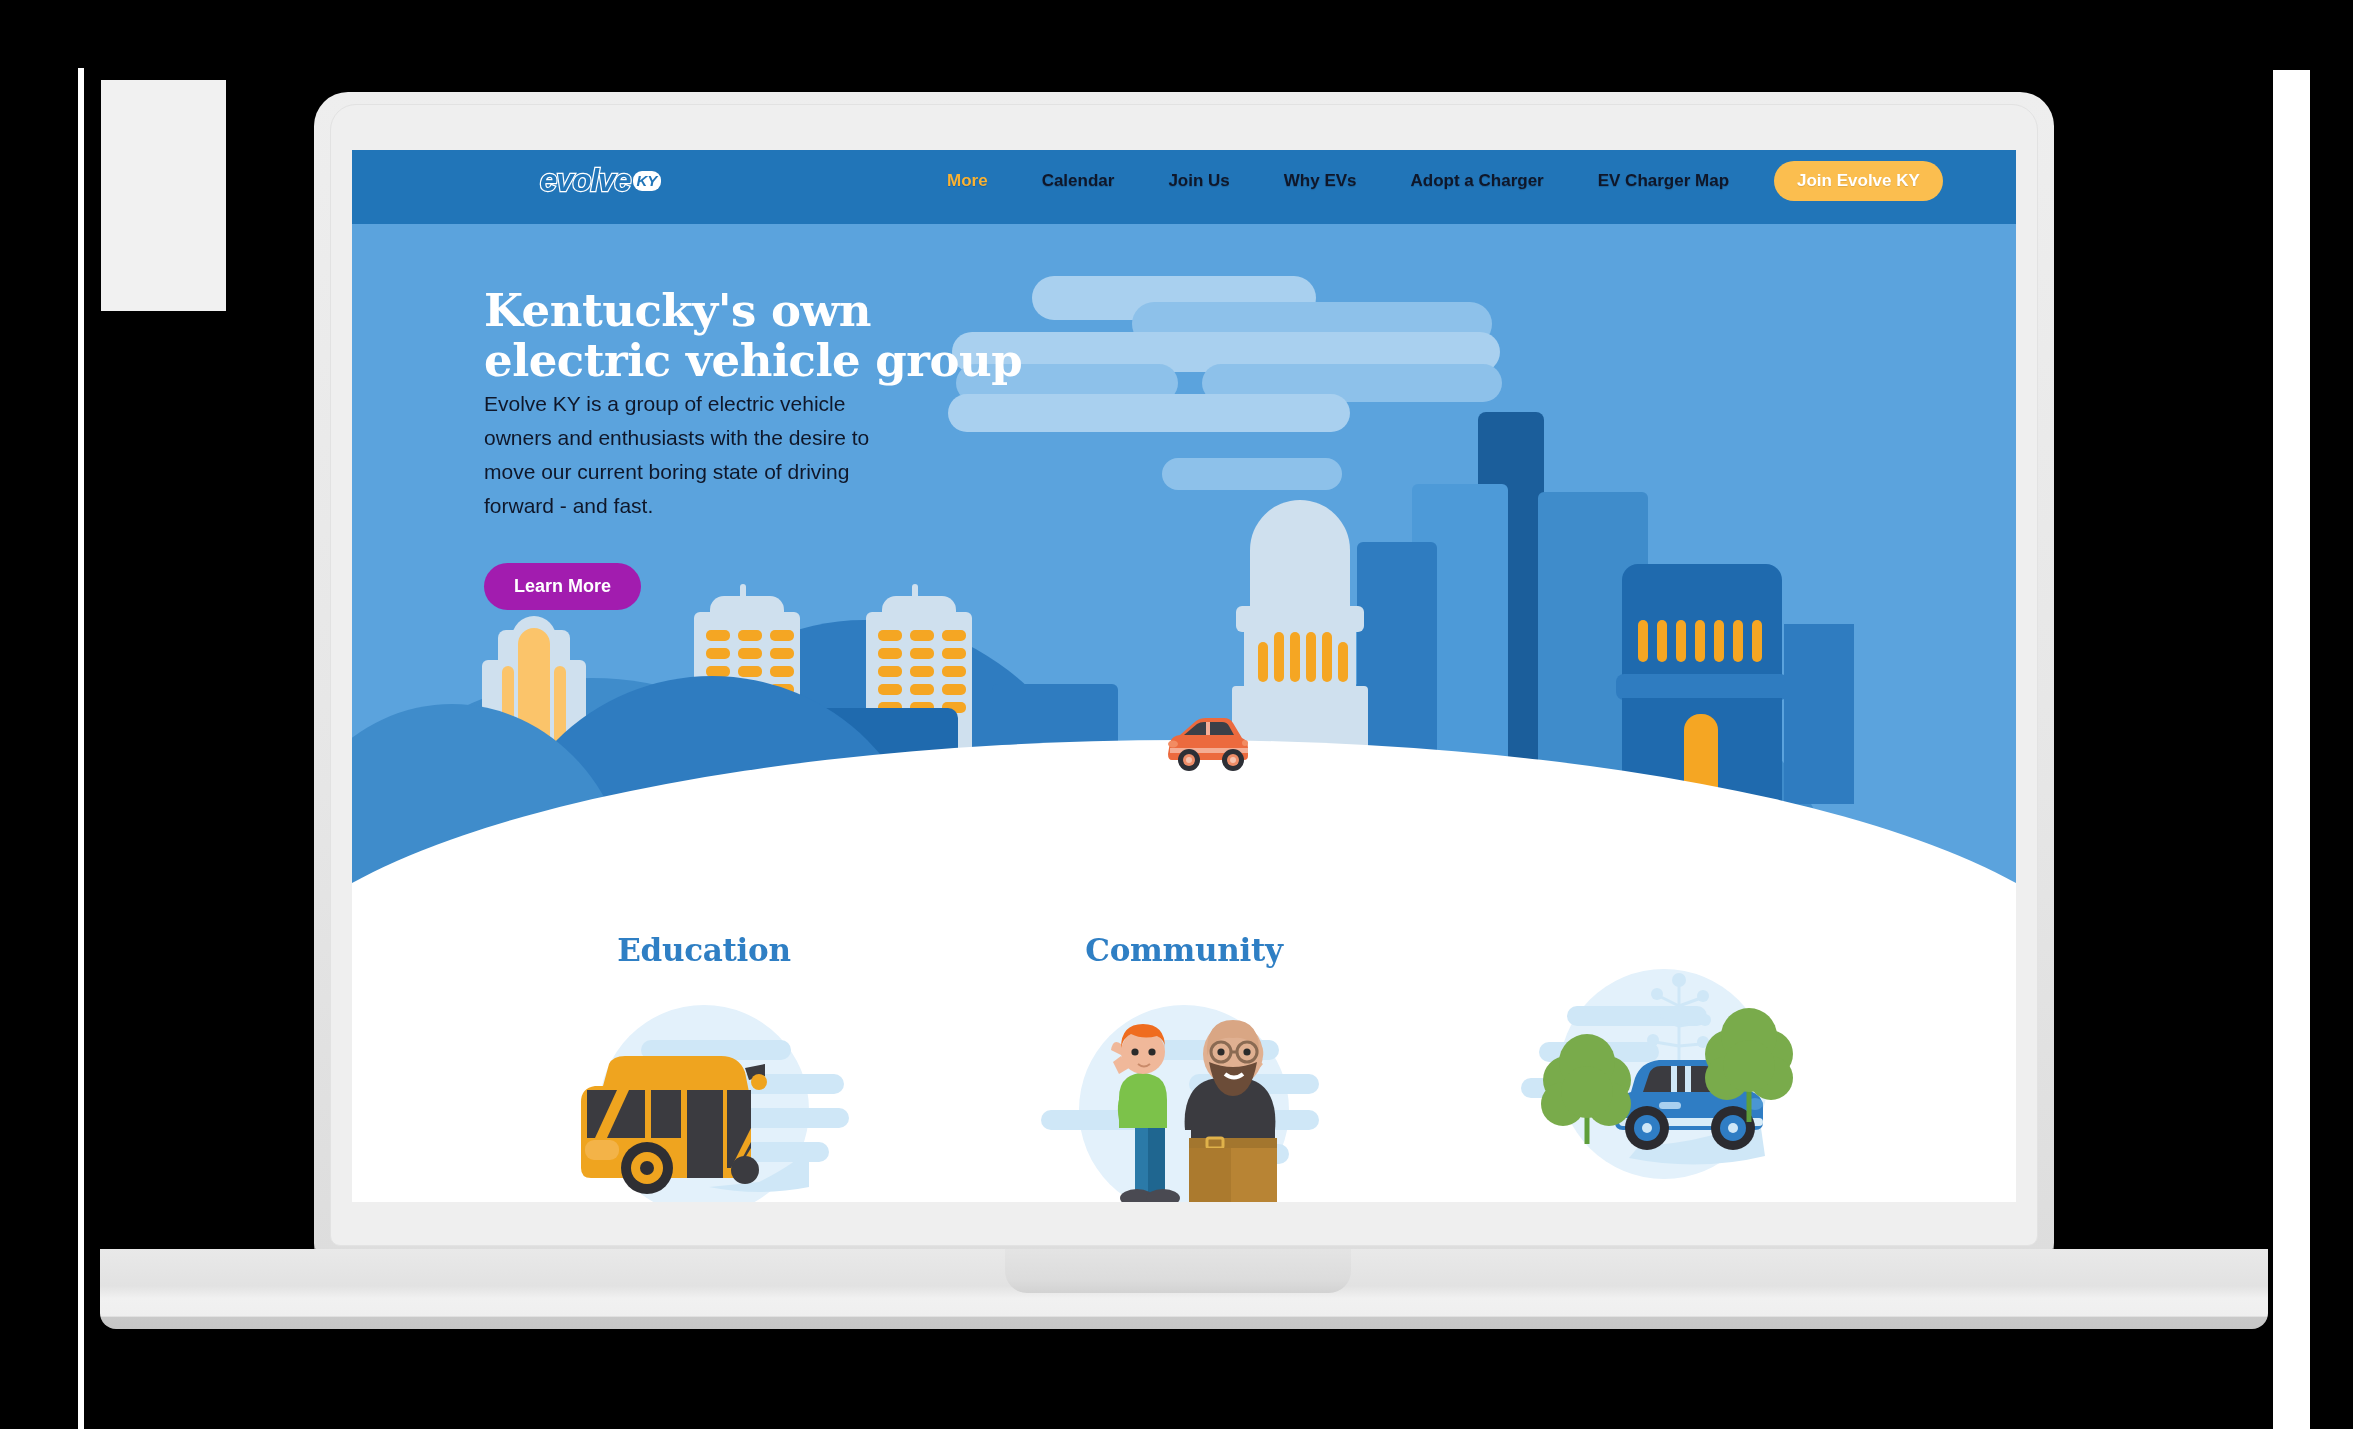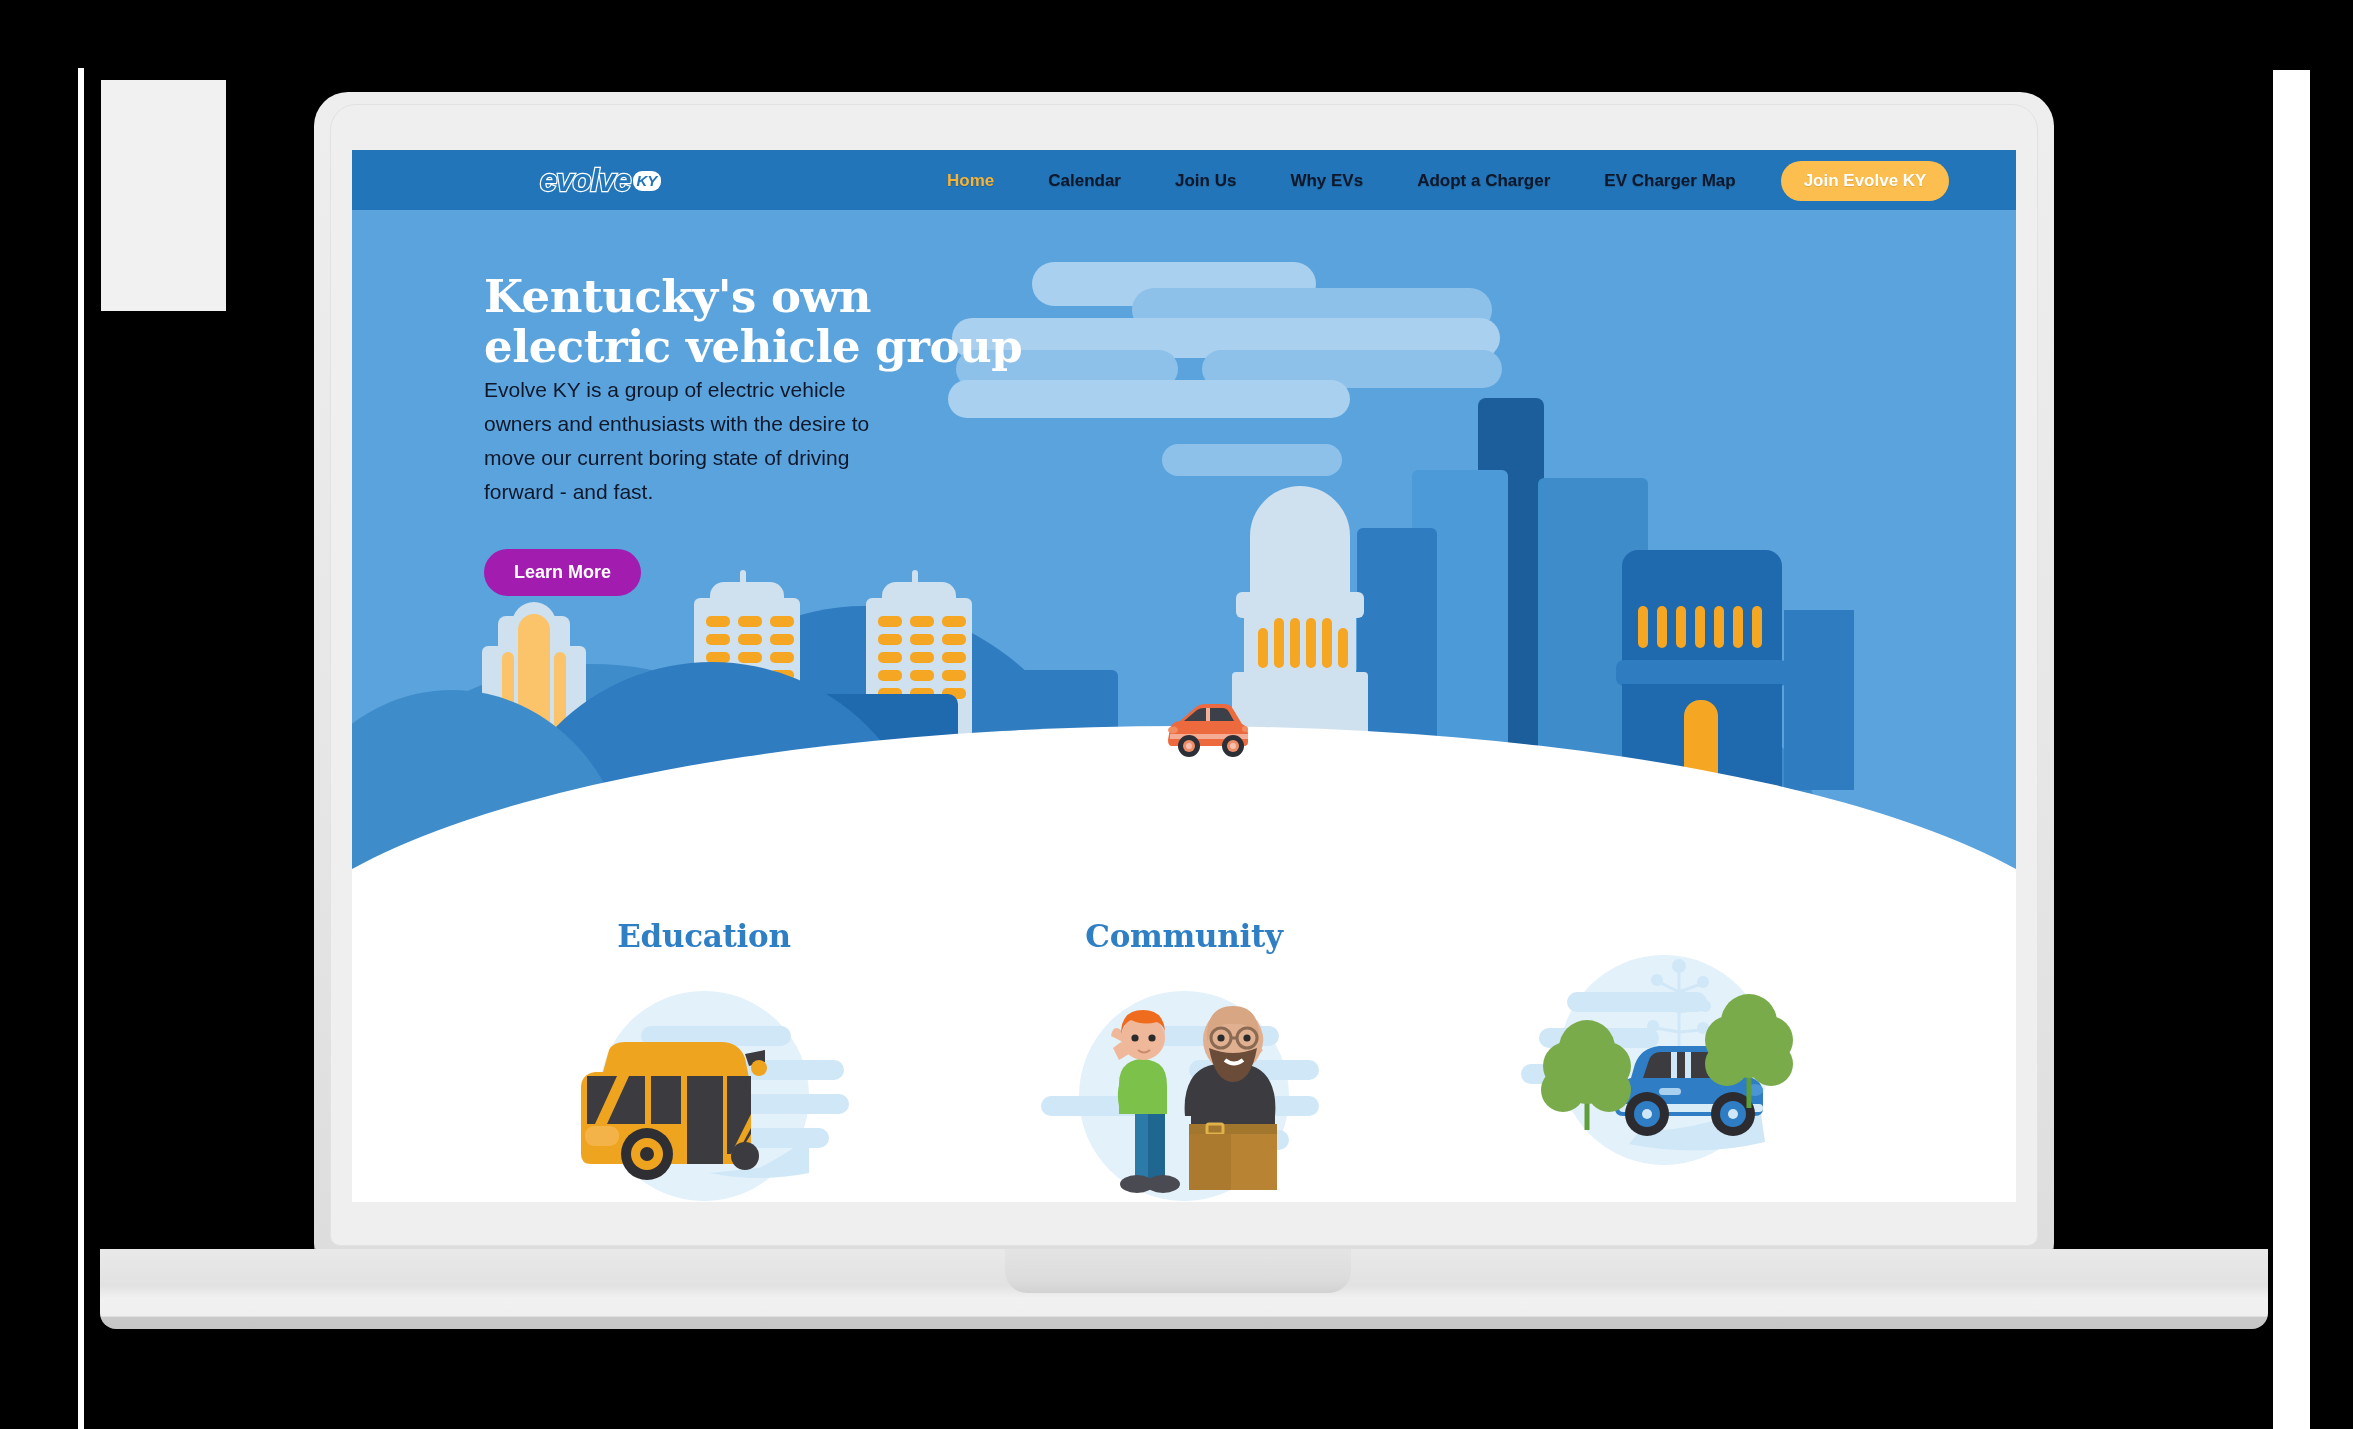--- a/index.html
+++ b/index.html
@@ -63,21 +63,21 @@
   .screen {
     position: absolute; left: 352px; top: 150px;
     width: 1664px; height: 1052px;
     background: #ffffff;
     overflow: hidden;
   }
 
   
   .navbar {
     position: relative;
-    height: 60px;
+    height: 74px;
     background: #2175b8;
     display: flex; align-items: center;
     padding: 0 0 0 16px;
     z-index: 20;
   }
   .logo {
     position: absolute; left: 188px; top: 13px;
     width: 162px; height: 36px;
     display: flex; align-items: center;
   }
@@ -203,21 +203,21 @@
   <div class="screen">
 
     <div class="navbar">
 
       <div class="logo">
         <span class="logo-word">evolve</span>
         <span class="logo-badge">KY</span>
       </div>
 
       <div class="nav-links">
-        <span class="nav-link active">Home</span>
+        <span class="nav-link active">More</span>
         <span class="nav-link">Calendar</span>
         <span class="nav-link">Join Us</span>
         <span class="nav-link">Why EVs</span>
         <span class="nav-link">Adopt a Charger</span>
         <span class="nav-link">EV Charger Map</span>
         <button class="nav-cta">Join Evolve KY</button>
       </div>
     </div>
 
     <div class="hero">

